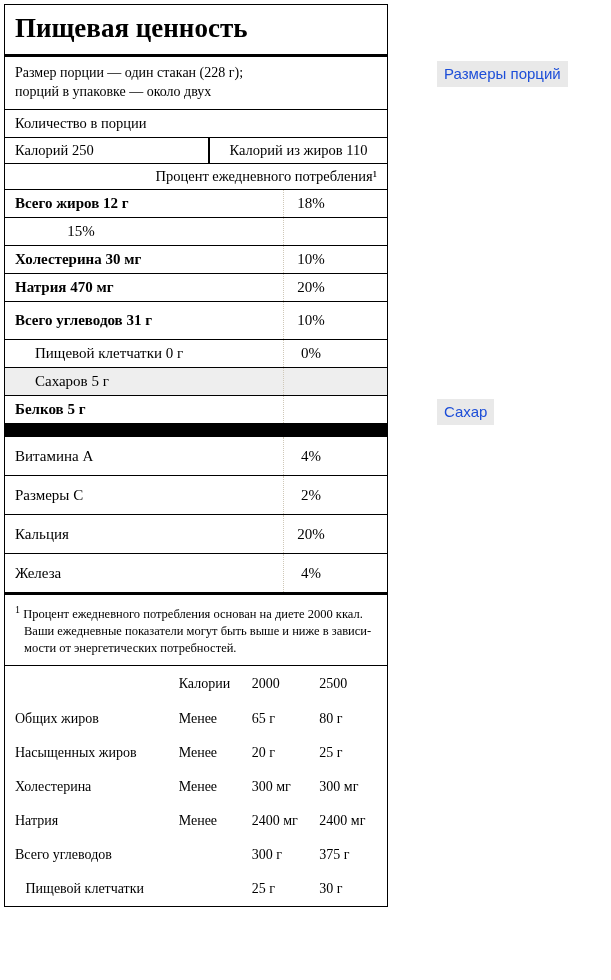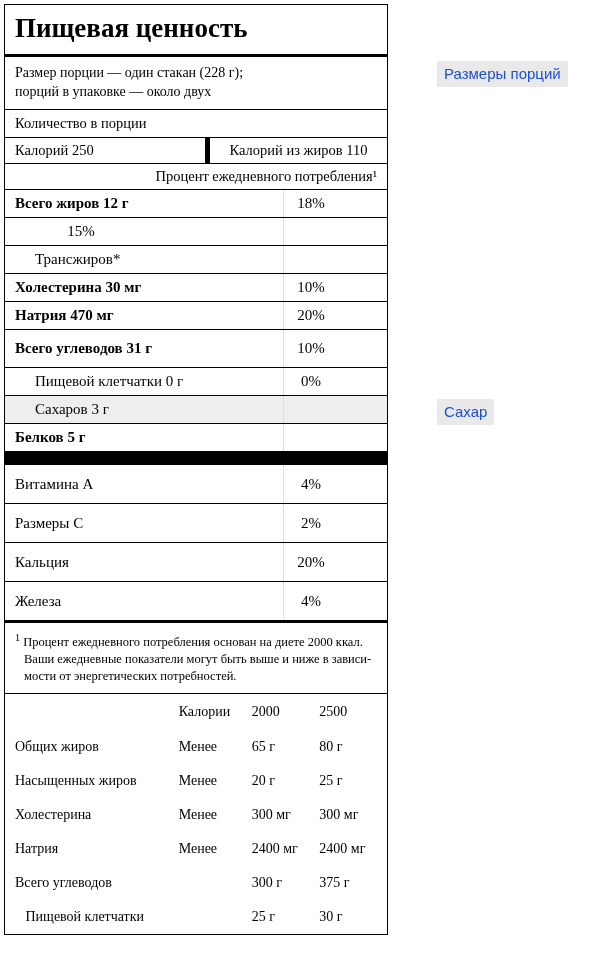--- a/index.html
+++ b/index.html
@@ -55,21 +55,21 @@
   }
   .calories-row {
     display: flex;
     font-size: 14.5px;
     padding: 0;
   }
   .calories-left {
     width: 205px;
     padding: 4px 0 4px 10px;
     box-sizing: border-box;
-    border-right: 5px solid #000000;
+    border-right: 2px solid #000000;
   }
   .calories-right {
     flex: 1;
     padding: 4px 0 4px 0;
     text-align: center;
     box-sizing: border-box;
   }
   .dv-header {
     font-size: 14.5px;
     text-align: right;
@@ -185,25 +185,20 @@
       <div class="dotted-sep"></div>
       <div class="nut-name bold">Всего жиров 12 г</div>
       <div class="nut-pct">18%</div>
     </div>
 
     <div class="nut-row rule-thin">
       <div class="dotted-sep"></div>
       <div class="nut-pct">15%</div>
     </div>
 
-    <div class="nut-row rule-thin">
-      <div class="dotted-sep"></div>
-      <div class="nut-name indent">Трансжиров*</div>
-      <div class="nut-pct"></div>
-    </div>
 
     <div class="nut-row rule-thin">
       <div class="dotted-sep"></div>
       <div class="nut-name bold">Холестерина 30 мг</div>
       <div class="nut-pct">10%</div>
     </div>
 
     <div class="nut-row rule-thin">
       <div class="dotted-sep"></div>
       <div class="nut-name bold">Натрия 470 мг</div>
@@ -217,21 +212,21 @@
     </div>
 
     <div class="nut-row rule-thin">
       <div class="dotted-sep"></div>
       <div class="nut-name indent">Пищевой клетчатки 0 г</div>
       <div class="nut-pct">0%</div>
     </div>
 
     <div class="nut-row rule-thin highlight">
       <div class="dotted-sep"></div>
-      <div class="nut-name indent">Сахаров 3 г</div>
+      <div class="nut-name indent">Сахаров 5 г</div>
       <div class="nut-pct"></div>
     </div>
 
     <div class="nut-row">
       <div class="dotted-sep"></div>
       <div class="nut-name bold">Белков 5 г</div>
       <div class="nut-pct"></div>
     </div>
 
     <div class="blackbar"></div>

